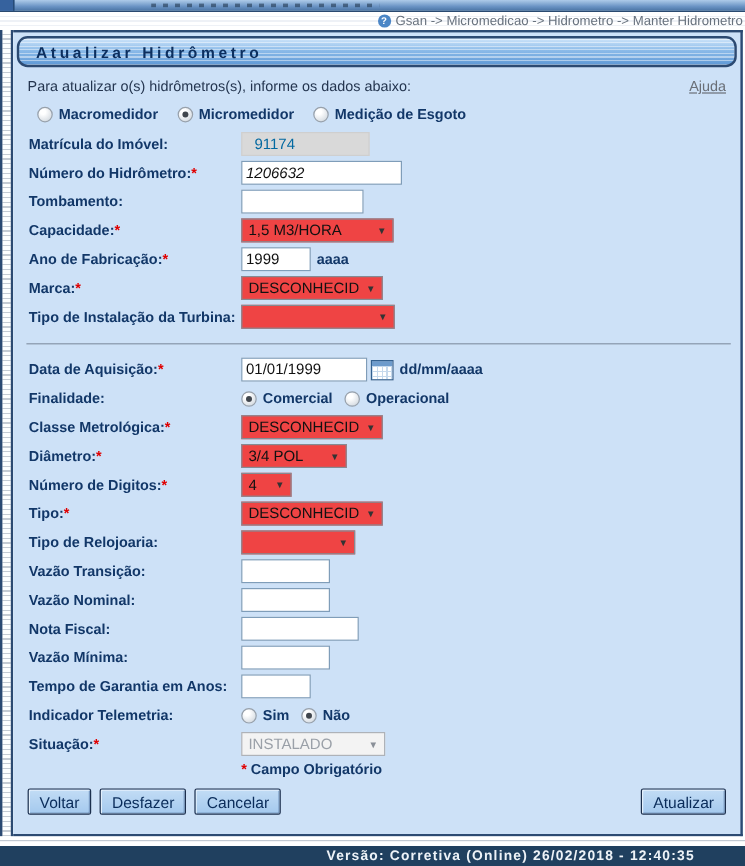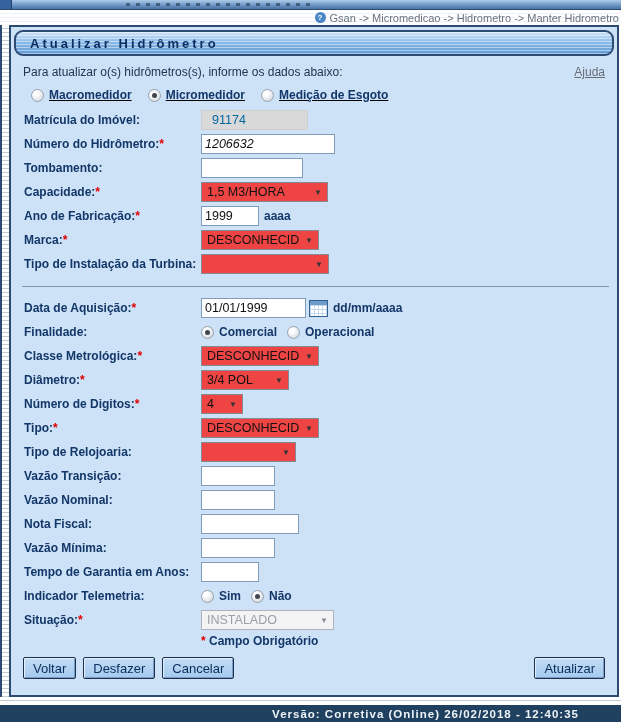--- a/index.html
+++ b/index.html
@@ -30,21 +30,21 @@
   .titlebox{margin:3px 3px 4px 3px;height:22px;border:2px solid #2c4a72;border-radius:9px;display:flex;align-items:center;
     padding-left:14px;flex-shrink:0;
     background-image:repeating-linear-gradient(180deg,rgba(255,255,255,.45) 0 1px,rgba(255,255,255,0) 1px 3px),
       linear-gradient(180deg,#cfe5fa 0%,#8cbbe9 45%,#5f99d6 100%);}
   .titletext{font-size:13px;font-weight:bold;letter-spacing:3px;color:#0c2f5f;}
 
   .introrow{display:flex;justify-content:space-between;align-items:center;padding:5px 12px 3px 12px;}
   .intro{font-size:12px;color:#24354f;}
   .ajuda{font-size:12px;color:#6a6f77;font-weight:normal;text-decoration:underline;cursor:pointer;}
 
-  .radiorow{display:flex;align-items:center;padding:3px 0 3px 20px;height:20px;text-decoration:underline;}
+  .radiorow{display:flex;align-items:center;padding:3px 0 3px 20px;height:20px;}
   .row{display:flex;align-items:center;height:24px;padding-left:13px;flex-shrink:0;}
   .lbl{width:177px;flex-shrink:0;font-size:12px;font-weight:bold;color:#123768;}
   .req{color:#e00000;font-weight:bold;}
 
   .txt{height:20px;box-sizing:border-box;border:1px solid #7f9db9;font-size:12.5px;padding:0 3px;
     font-family:"Liberation Sans",sans-serif;background:#fff;color:#111;}
   .txt.ro{background:#d9d9d9;border:1px solid #cfcfcf;padding-left:10px;color:#0369a1;}
 
   .sel{height:20px;box-sizing:border-box;border:1px solid #848b94;background:#ef4444;display:flex;align-items:center;
     justify-content:space-between;padding:0 5px;font-size:12.5px;color:#111;cursor:default;}
@@ -249,21 +249,21 @@
         <div class="row">
           <span class="lbl"><span>Indicador Telemetria:</span><span class="req"></span></span>
           <span class="radio"></span>
           <span class="rlbl" style="margin-right:10px">Sim</span>
           <span class="radio checked"></span>
           <span class="rlbl last">Não</span>
         </div>
 
         <div class="row">
           <span class="lbl"><span>Situação:</span><span class="req">*</span></span>
-          <div class="sel disabled" style="width:133px">
+          <div class="sel disabled" style="width:120px">
             <span class="selval">INSTALADO</span>
             <span class="arrow">▼</span>
           </div>
         </div>
 
         <div class="oblig">
           <span class="req">*</span>
           <span>Campo Obrigatório</span>
         </div>
 

